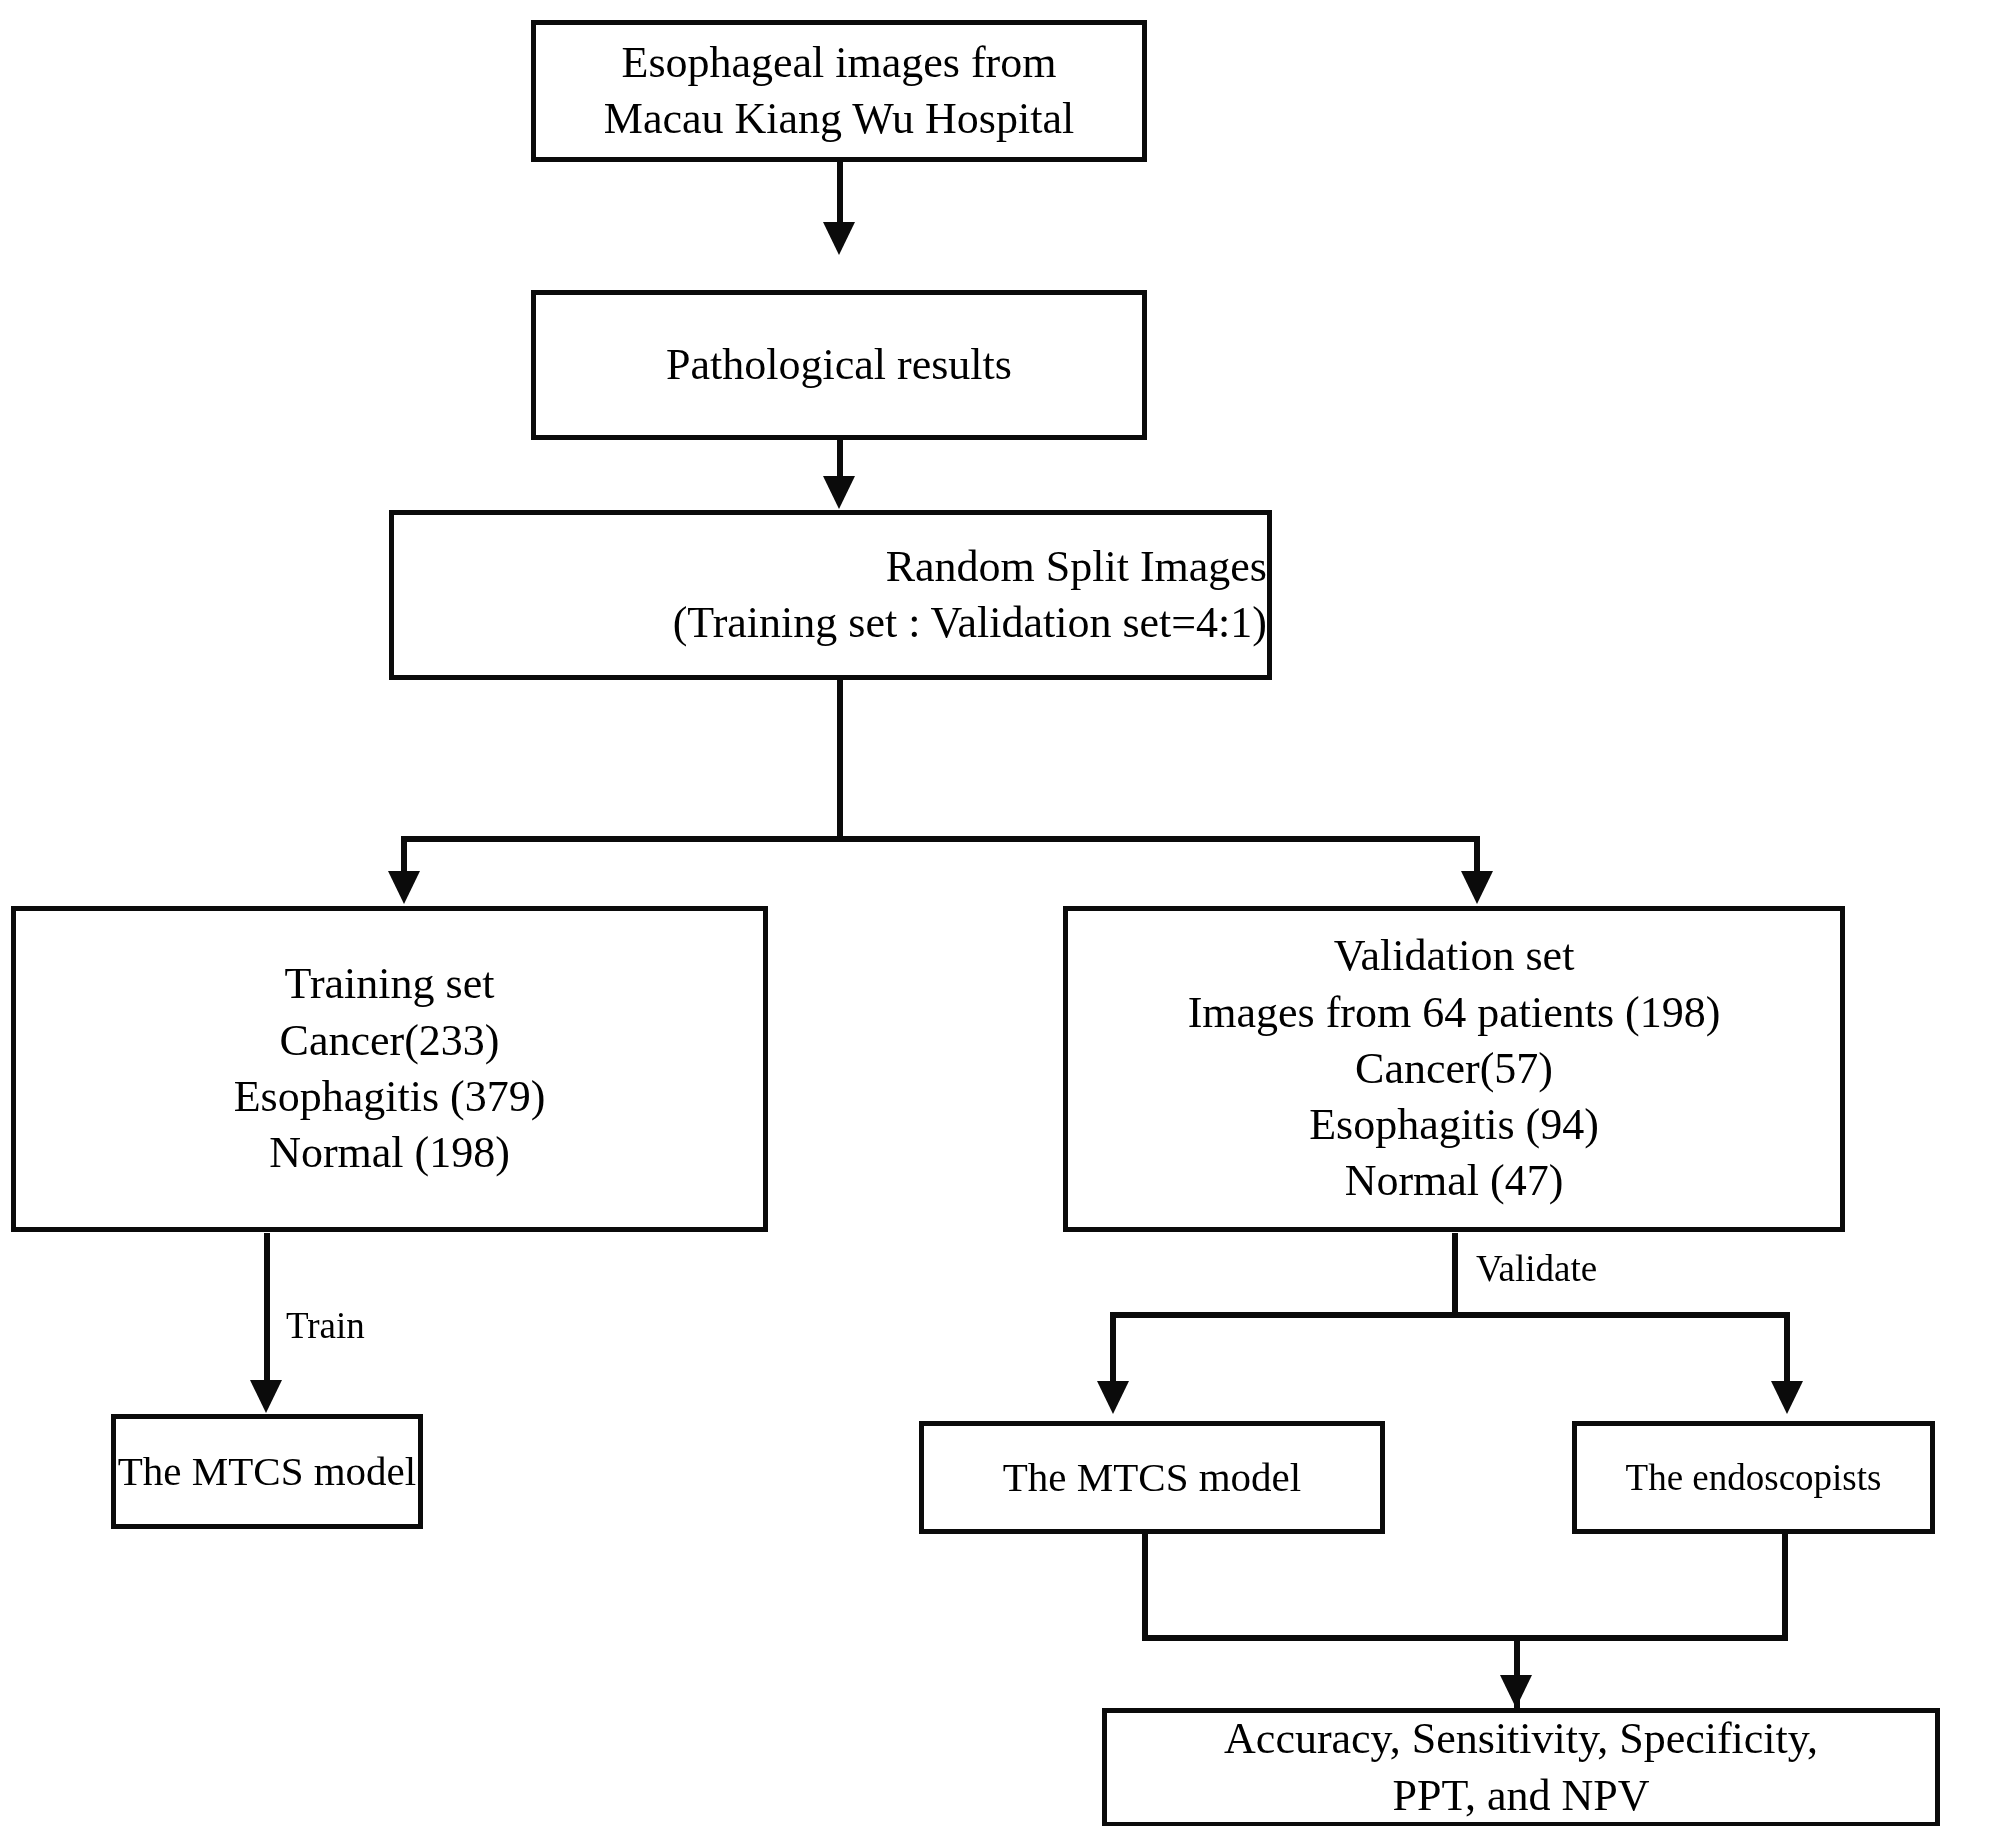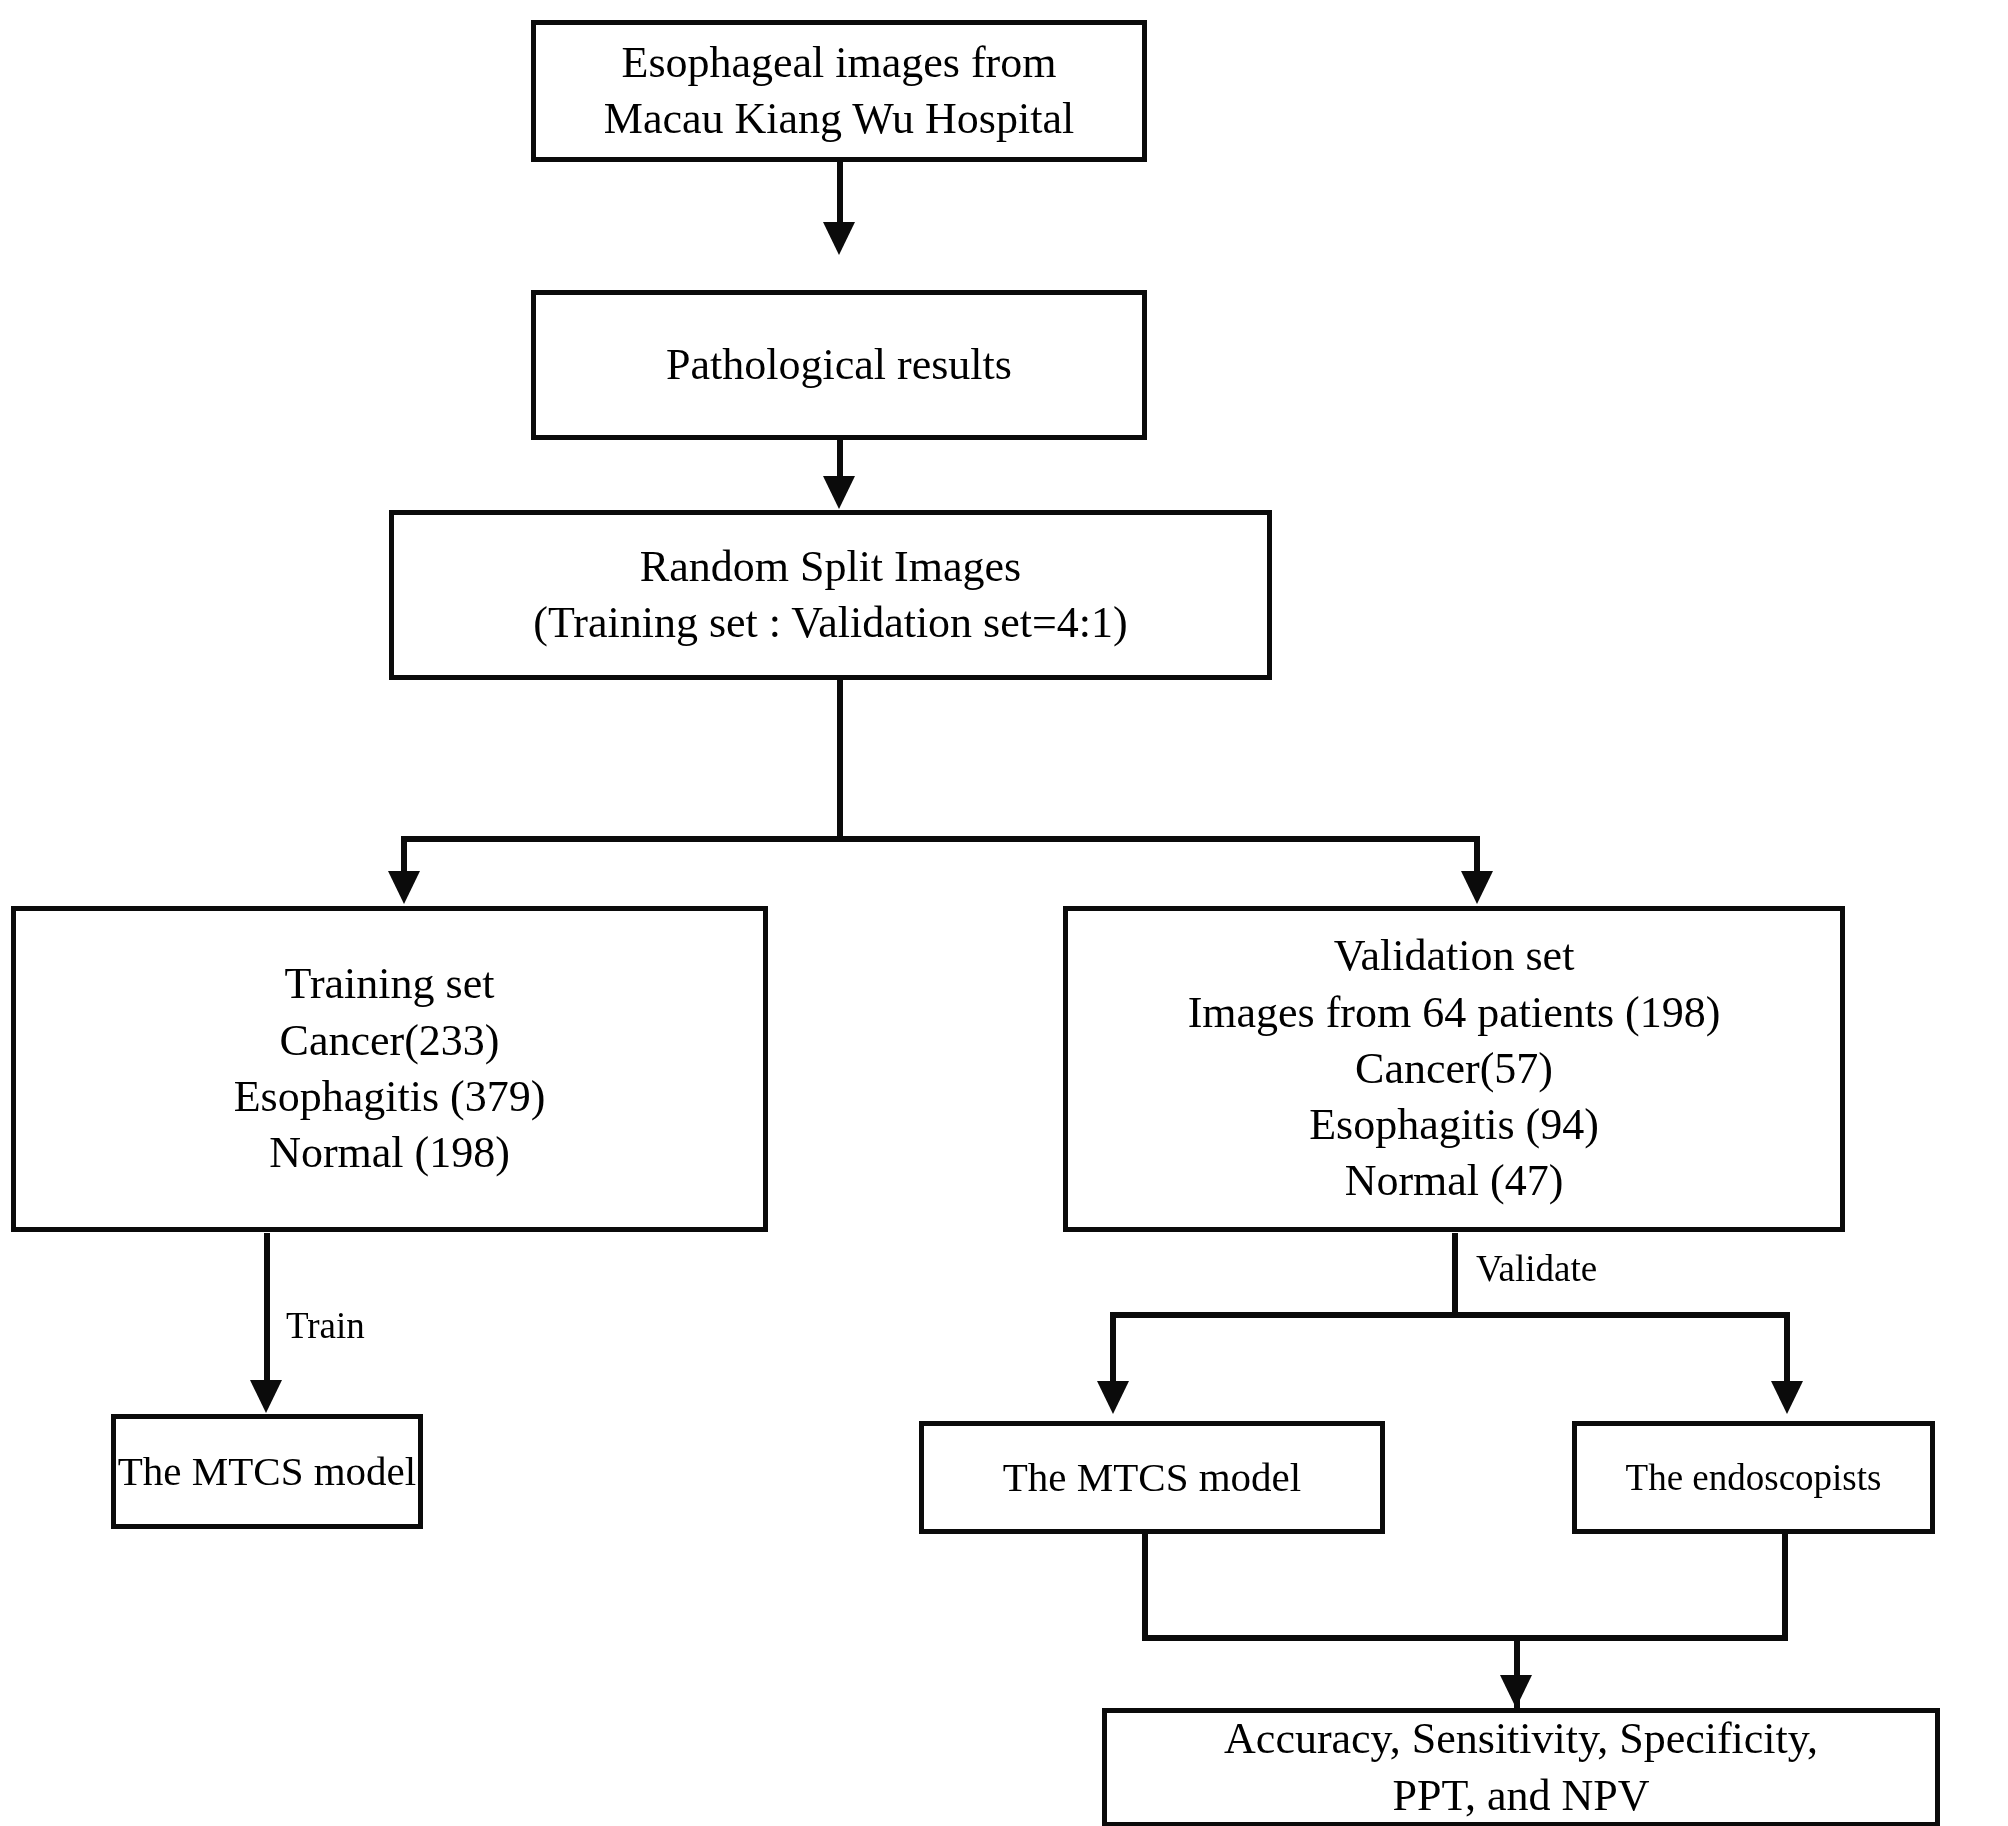--- a/index.html
+++ b/index.html
@@ -79,21 +79,21 @@
   <div class="vline" style="left:837px; top:162px; height:63px;"></div>
   <div class="arrowhead" style="left:823px; top:222px;"></div>
 
   <div class="node" style="left:531px; top:254px; width:616px; height:150px;margin-top:36px;">
     <span class="ln">Pathological results</span>
   </div>
 
   <div class="vline" style="left:837px; top:405px; height:75px;"></div>
   <div class="arrowhead" style="left:823px; top:476px;"></div>
 
-  <div class="node" style="left:389px; top:510px; width:883px; height:170px;">
+  <div class="node" style="left:389px; top:510px; width:883px; height:170px;align-items:flex-end;">
     <span class="ln">Random Split Images</span>
     <span class="ln">(Training set : Validation set=4:1)</span>
   </div>
 
   <div class="vline" style="left:837px; top:679px; height:162px;"></div>
   <div class="hline" style="left:401px; top:836px; width:1078px;"></div>
   <div class="vline" style="left:401px; top:836px; height:40px;"></div>
   <div class="arrowhead" style="left:388px; top:871px;"></div>
   <div class="vline" style="left:1474px; top:836px; height:40px;"></div>
   <div class="arrowhead" style="left:1461px; top:871px;"></div>

